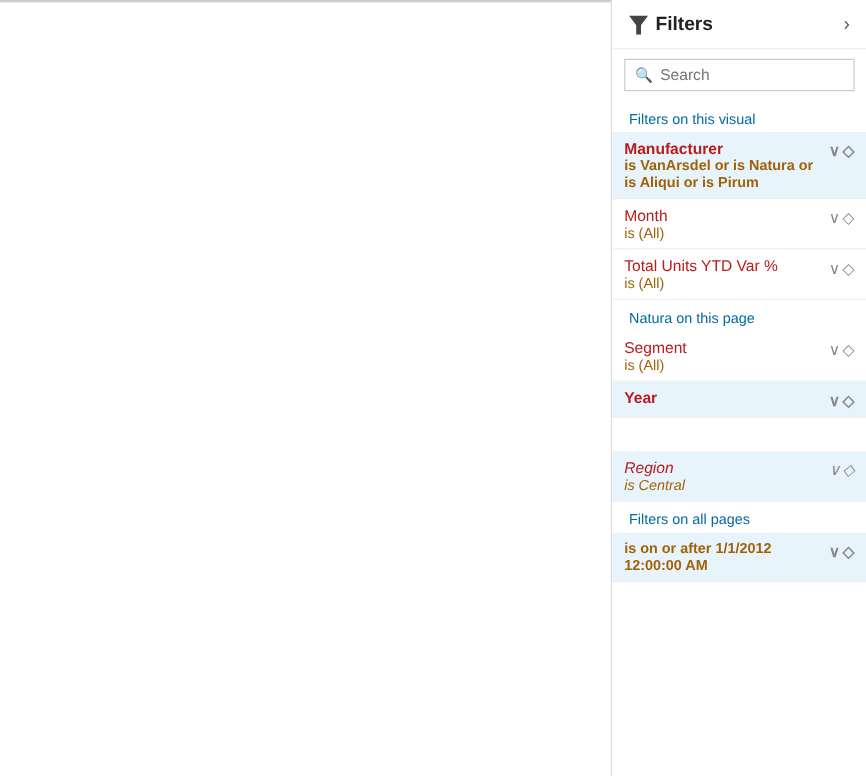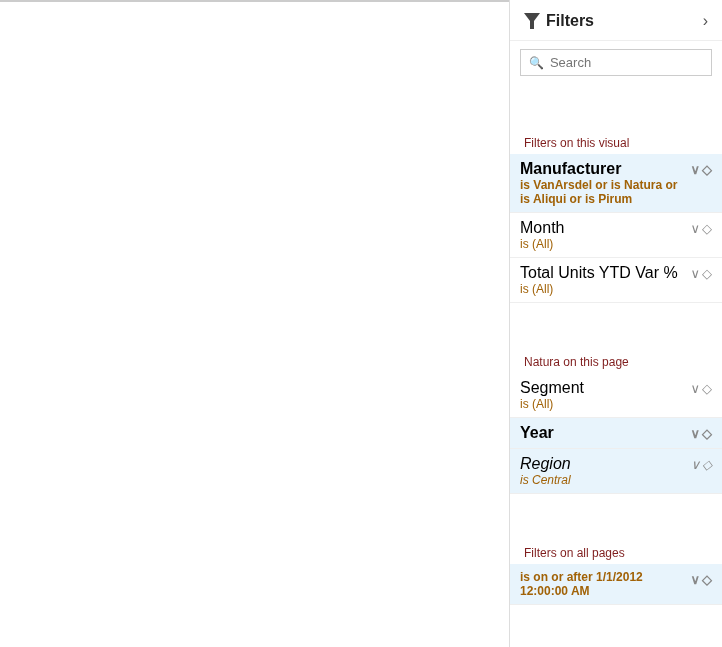--- a/index.html
+++ b/index.html
@@ -93,46 +93,46 @@
       font-size: 13px;
       color: #555;
       flex: 1;
       background: transparent;
     }
 
     
     .section-label {
       padding: 8px 14px 4px;
       font-size: 12px;
-      color: #7f1d1d;
-      margin-top: 44px;
+      color: #0369a1;
     }
 
     
     .filter-row {
       padding: 6px 10px;
       border-bottom: 1px solid #eee;
       display: flex;
       align-items: flex-start;
       justify-content: space-between;
     }
     .filter-row.highlighted {
       background: #e8f4fc;
       font-weight: bold;
     }
     .filter-row.highlighted-italic {
       background: #e8f4fc;
       font-style: italic;
+      margin-top: 28px;
     }
     .filter-row-content {
       flex: 1;
     }
     .filter-row-name {
-      font-size: 16px;
-      color: #000000;
+      font-size: 13px;
+      color: #b91c1c;
     }
     .filter-row-name.bold { font-weight: bold; }
     .filter-row-name.italic { font-style: italic; }
     .filter-row-value {
       font-size: 12px;
       color: #a16207;
     }
     .filter-row-value.italic { font-style: italic; }
     .filter-row-icons {
       display: flex;

